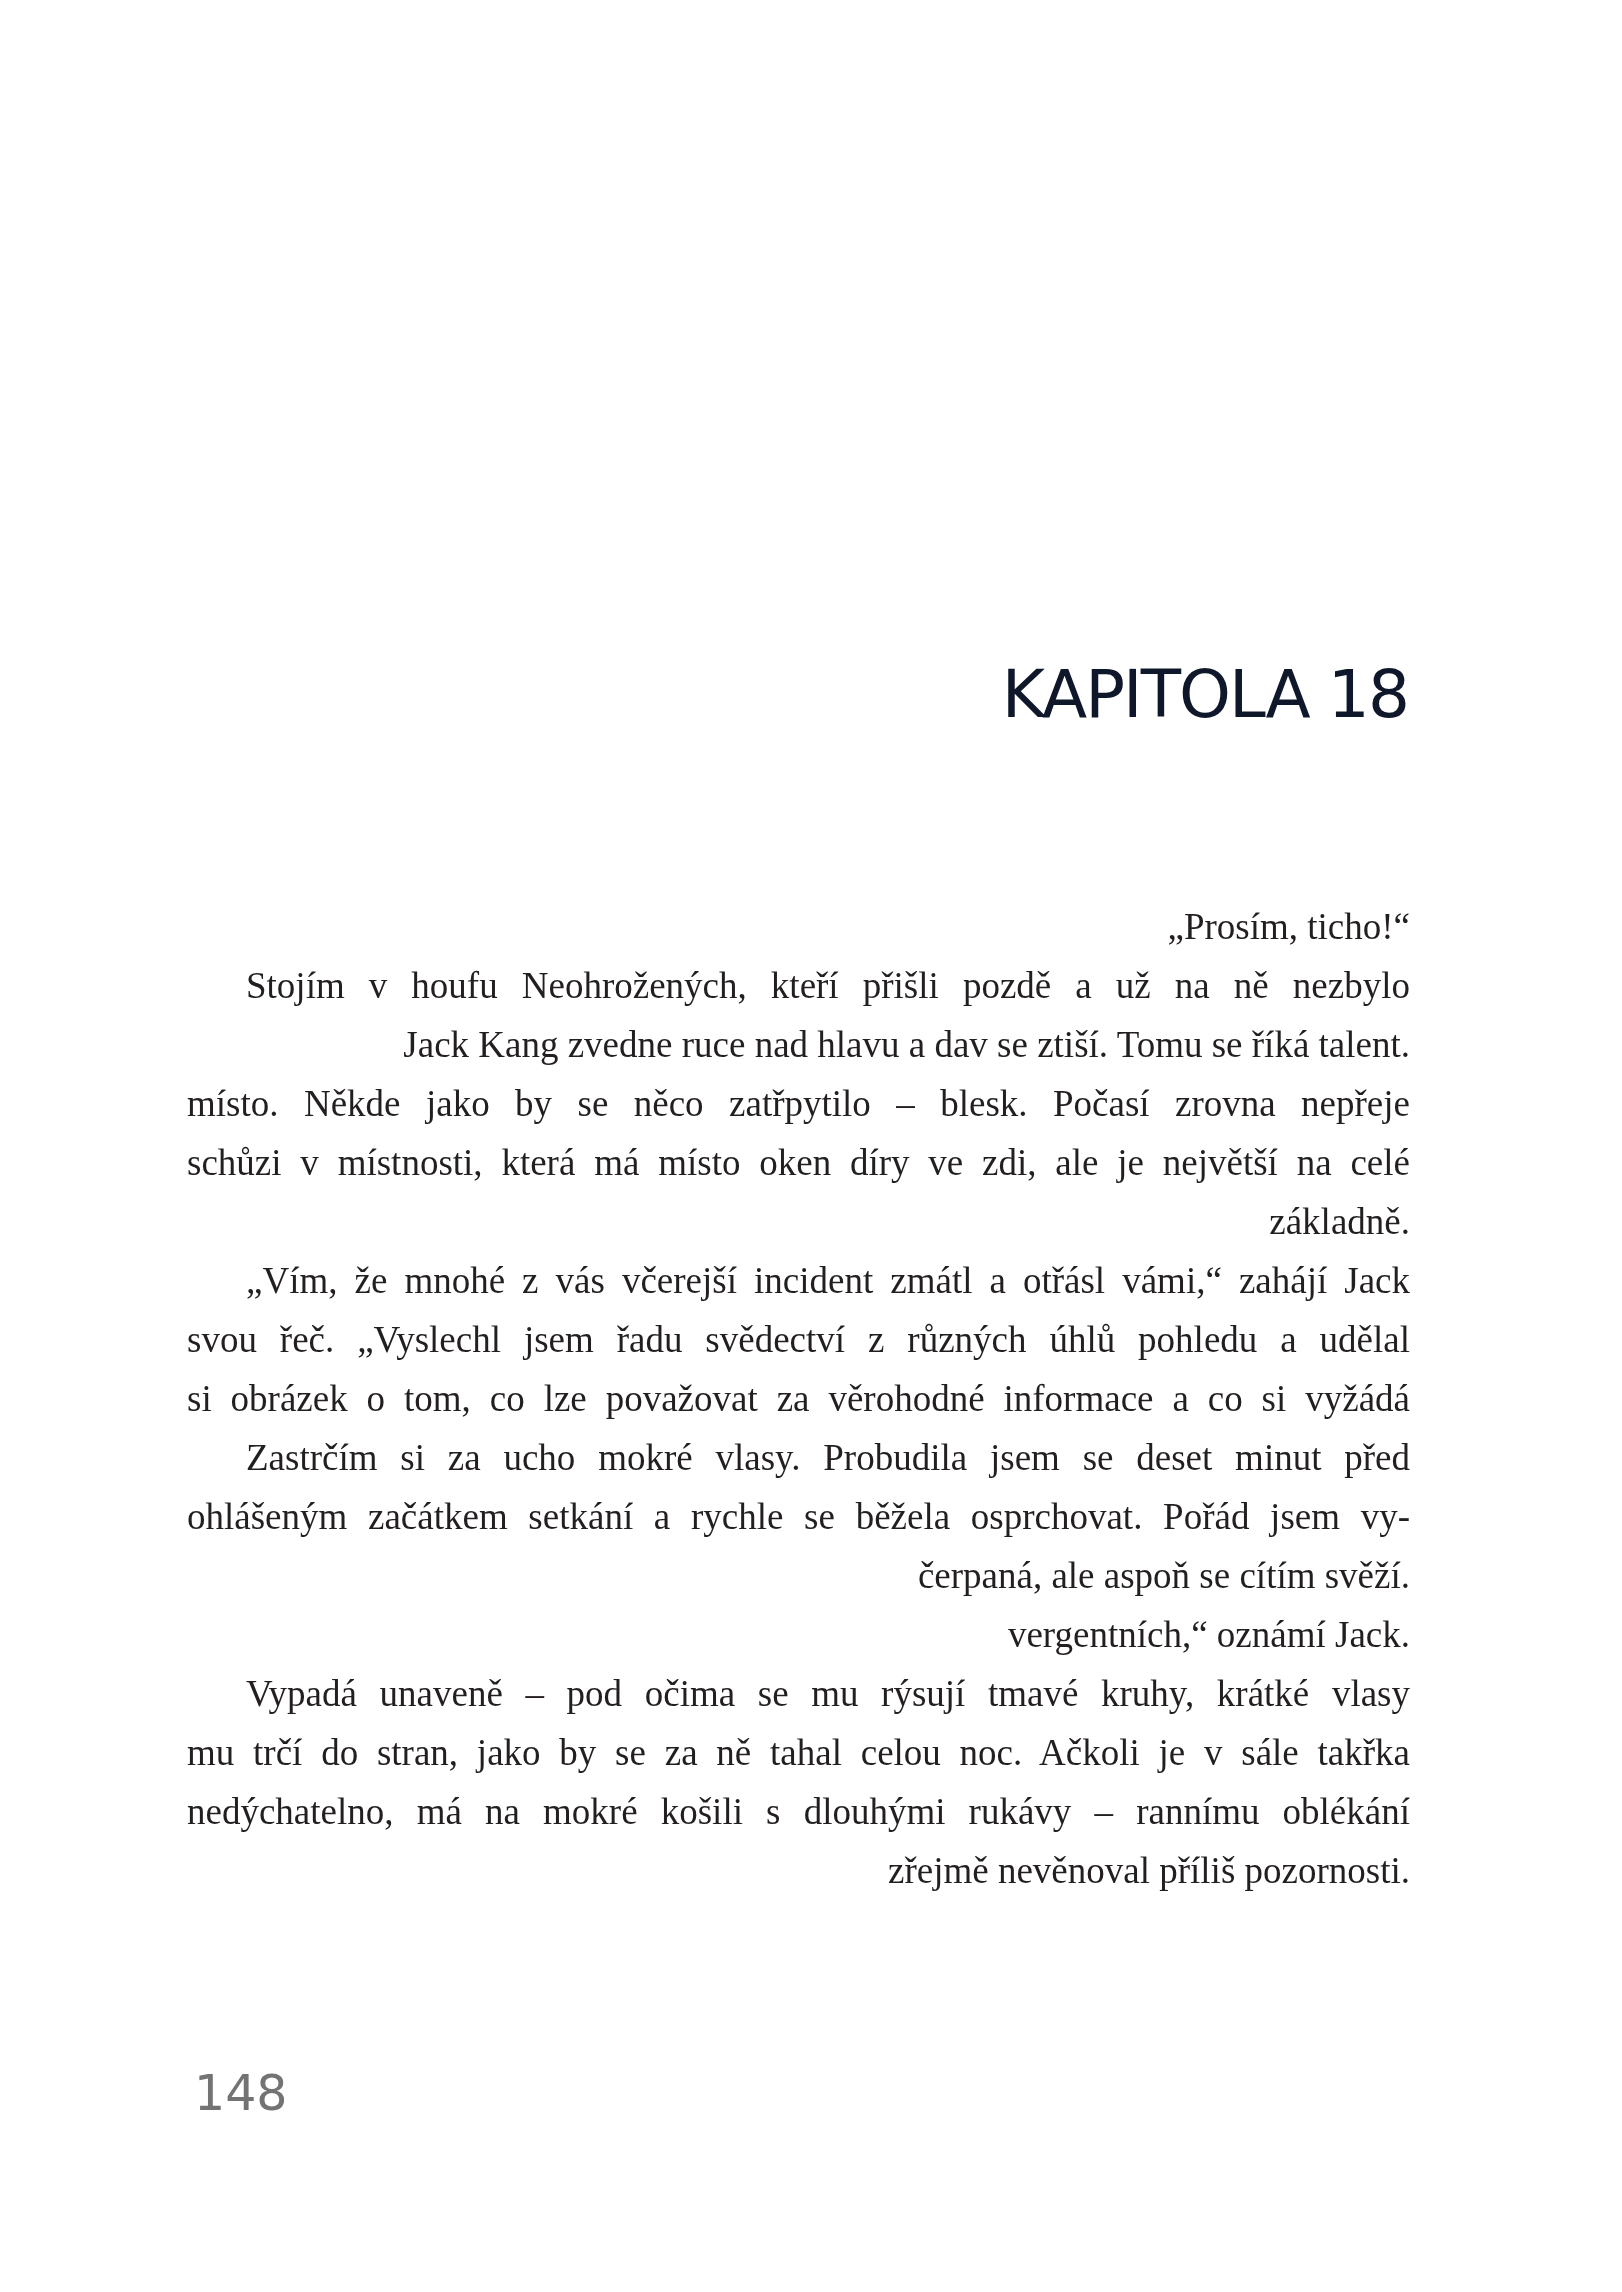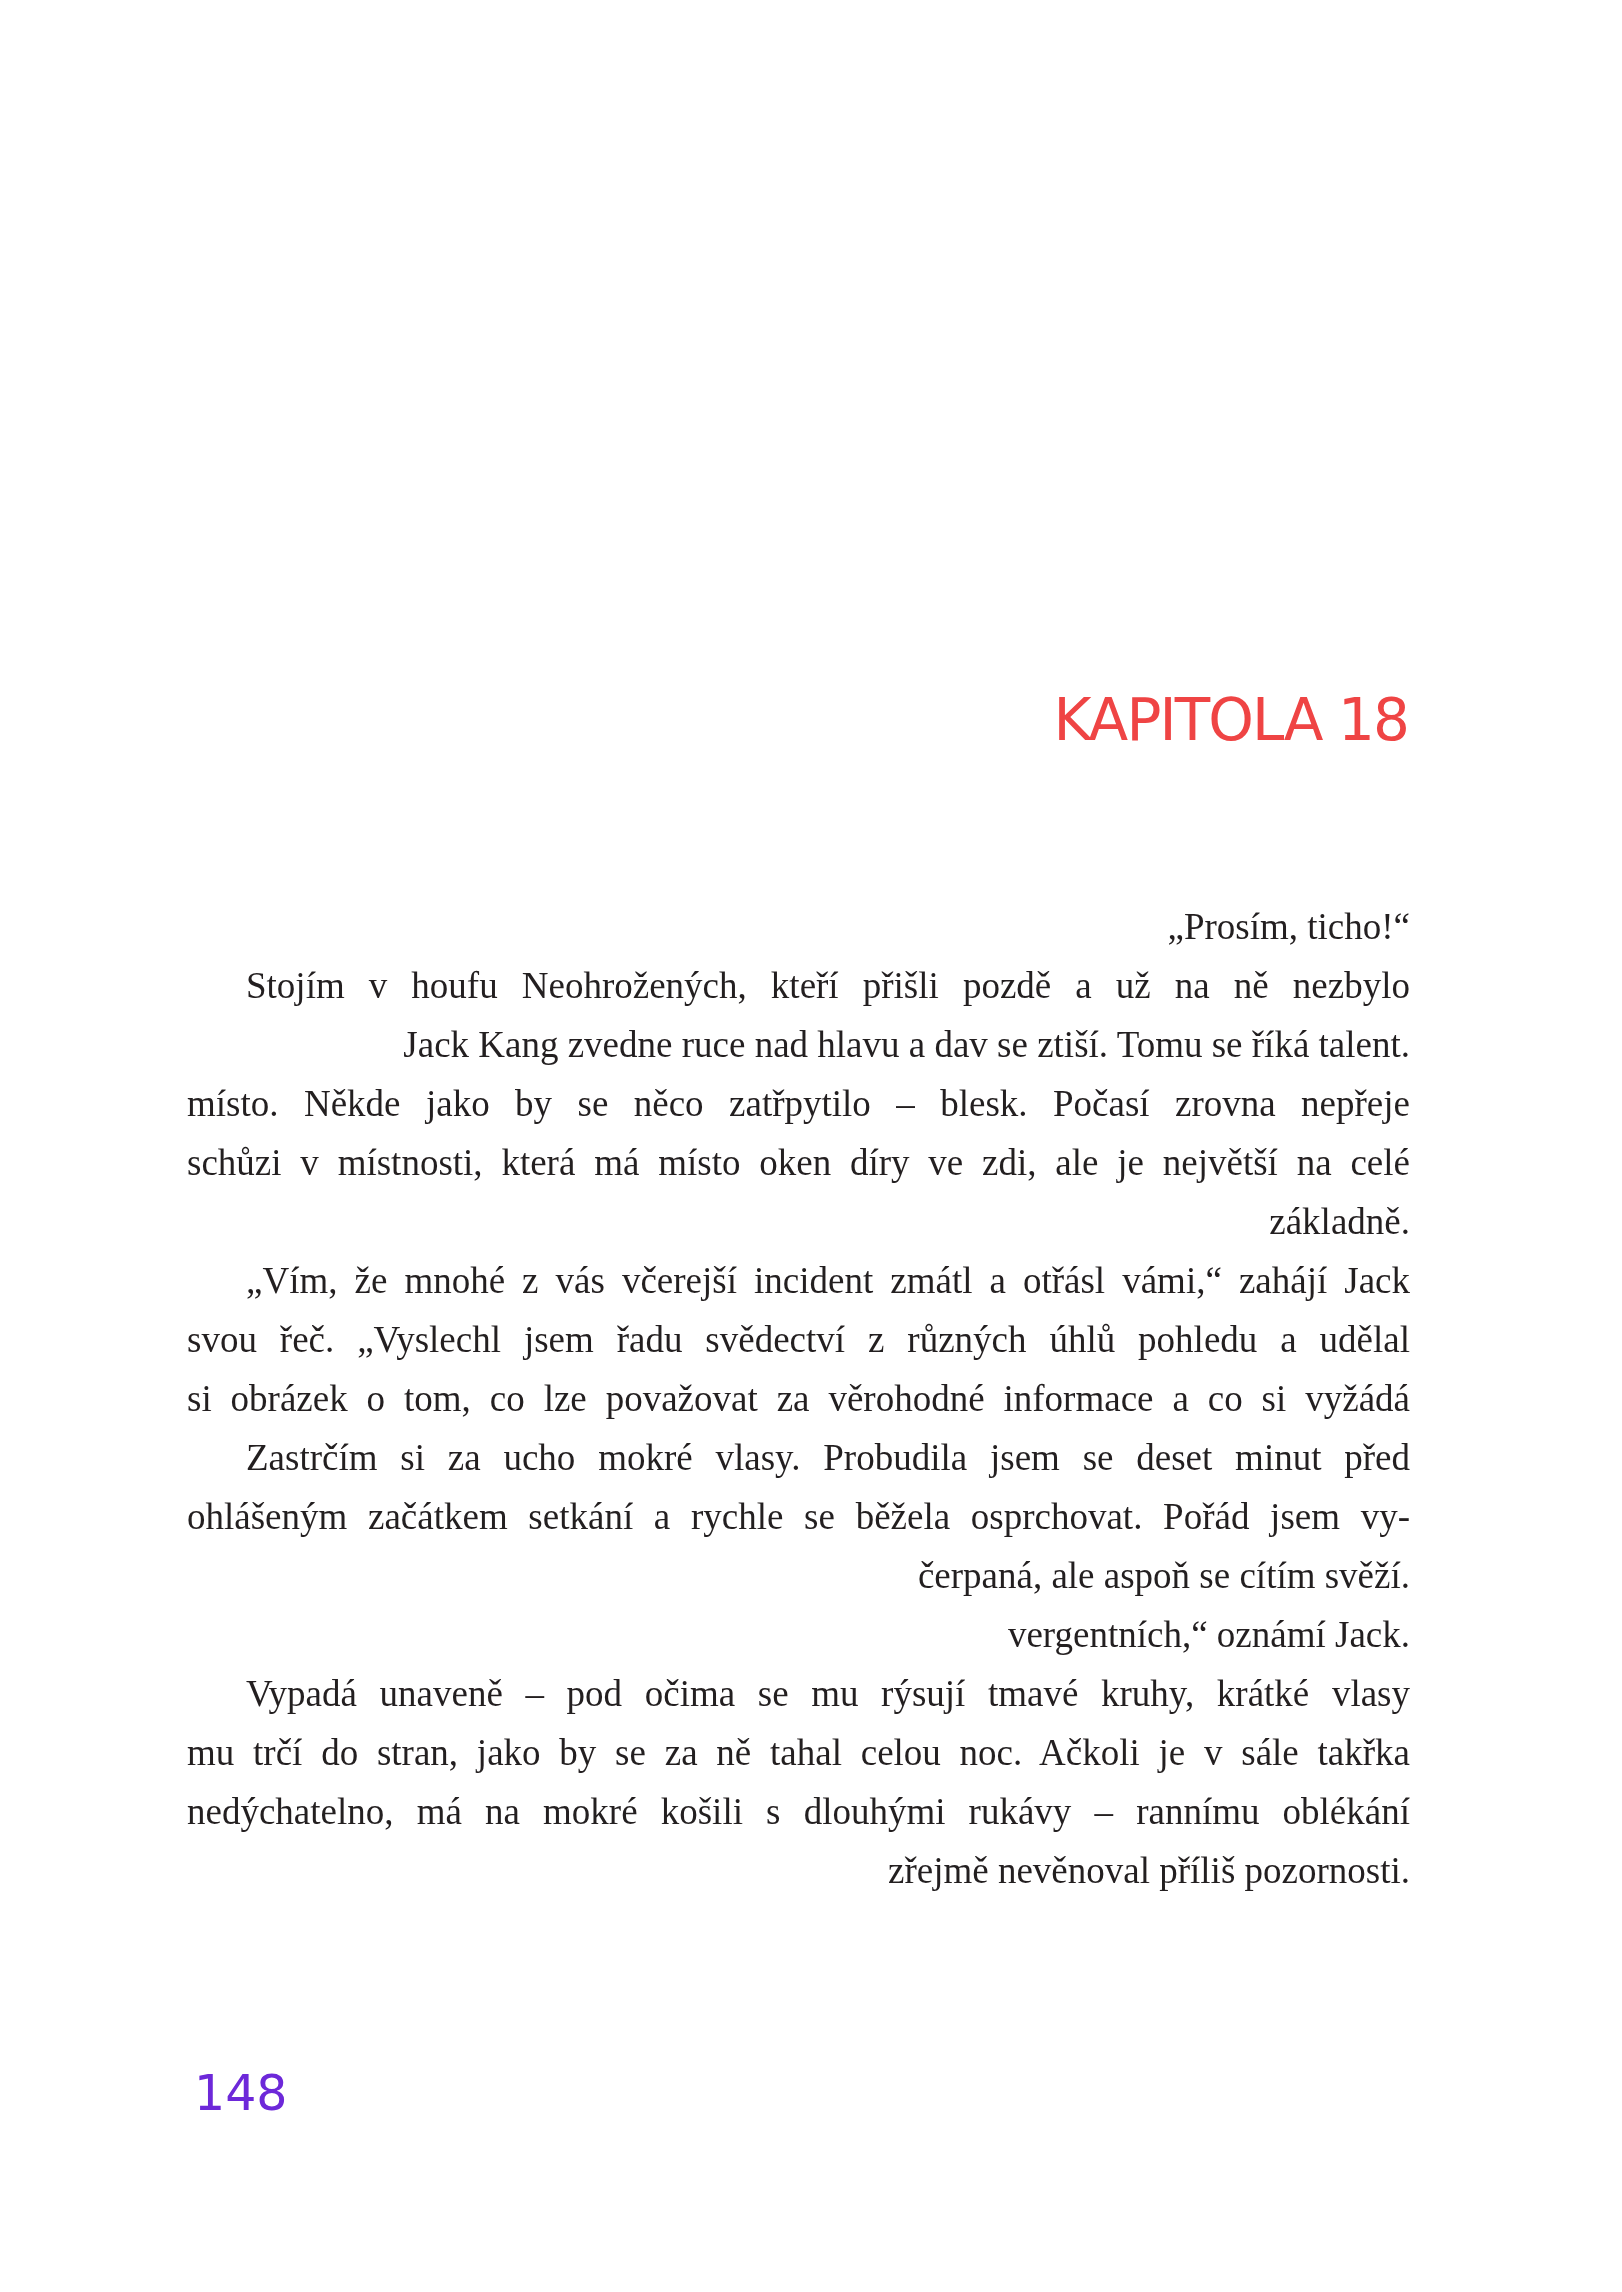--- a/index.html
+++ b/index.html
@@ -14,27 +14,26 @@
     background: #ffffff;
     overflow: hidden;
     font-family: "Liberation Serif", "DejaVu Serif", serif;
     color: #231f20;
   }
   .chapter-heading {
     position: absolute;
     top: 662px;
     right: 215px;
     font-family: "DejaVu Sans", "Liberation Sans", sans-serif;
-    font-size: 58px;
+    font-size: 66px;
     font-weight: 400;
     letter-spacing: -1.9px;
     line-height: 1;
-    color: #ef4444;
+    color: #0f172a;
     white-space: nowrap;
-    margin-top: 29px;
   }
   .body-text {
     position: absolute;
     left: 187px;
     top: 897px;
     width: 1223px;
     font-size: 37px;
     line-height: 59px;
     color: #231f20;
   }
@@ -55,21 +54,21 @@
     padding-left: 59px;
   }
   .page-number {
     position: absolute;
     left: 194px;
     top: 2069px;
     font-family: "DejaVu Sans", "Liberation Sans", sans-serif;
     font-size: 49px;
     font-weight: 400;
     line-height: 1;
-    color: #6d28d9;
+    color: #737373;
   }
 </style>
 </head>
 <body>
 
 <div class="page" style="background: rgb(255, 255, 255); color: rgb(35, 31, 32);">
   <div class="chapter-heading">KAPITOLA 18</div>
 
   <div class="body-text">
       <div class="text-line last">„Prosím, ticho!“</div>

